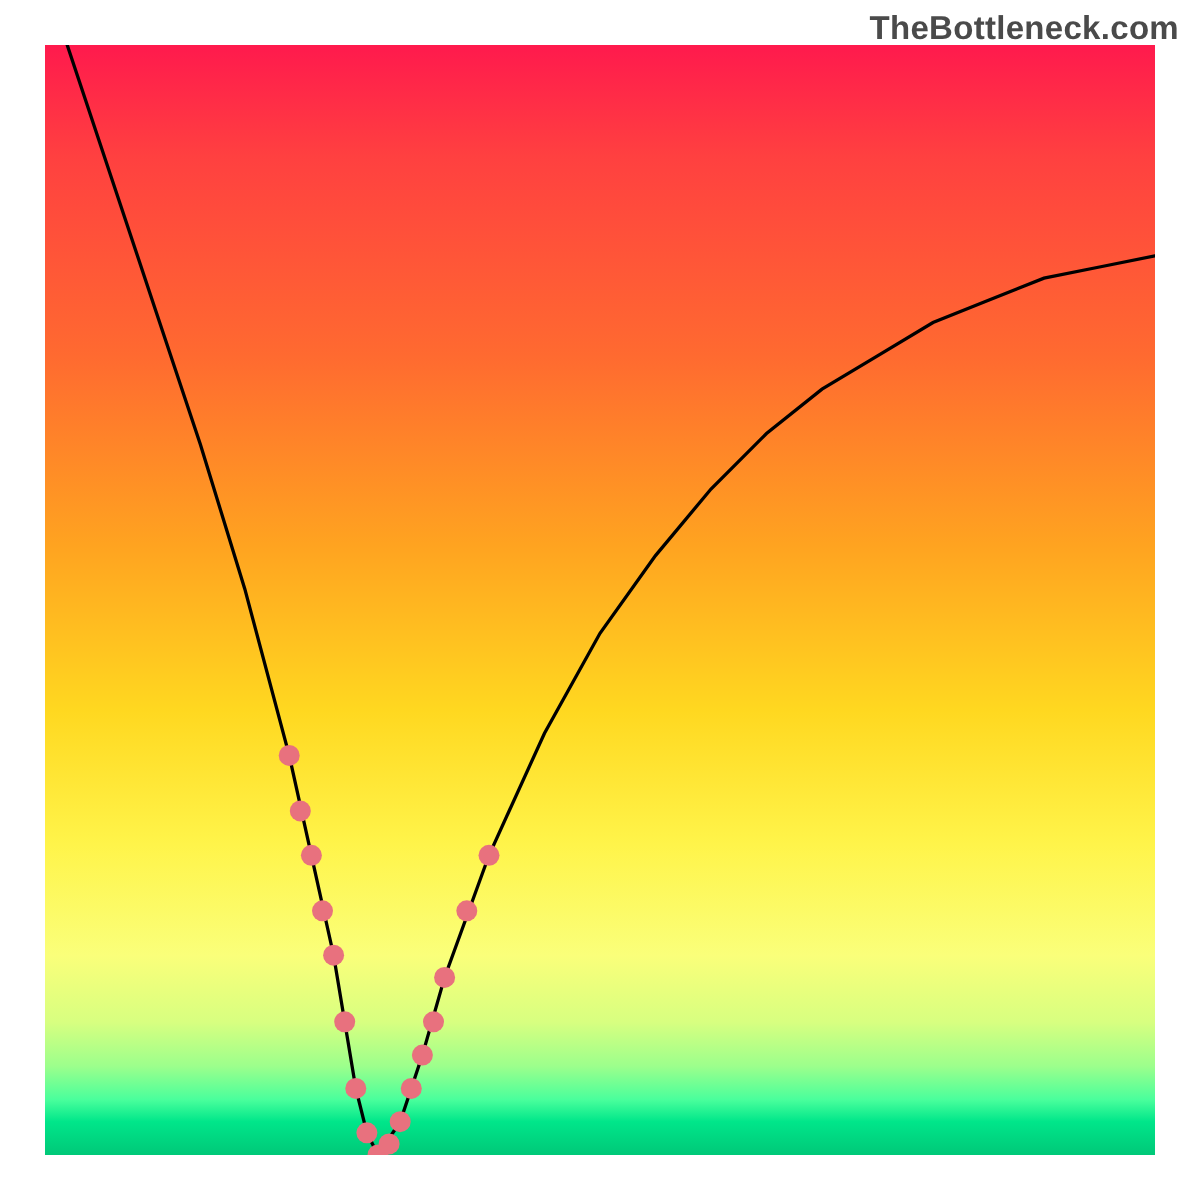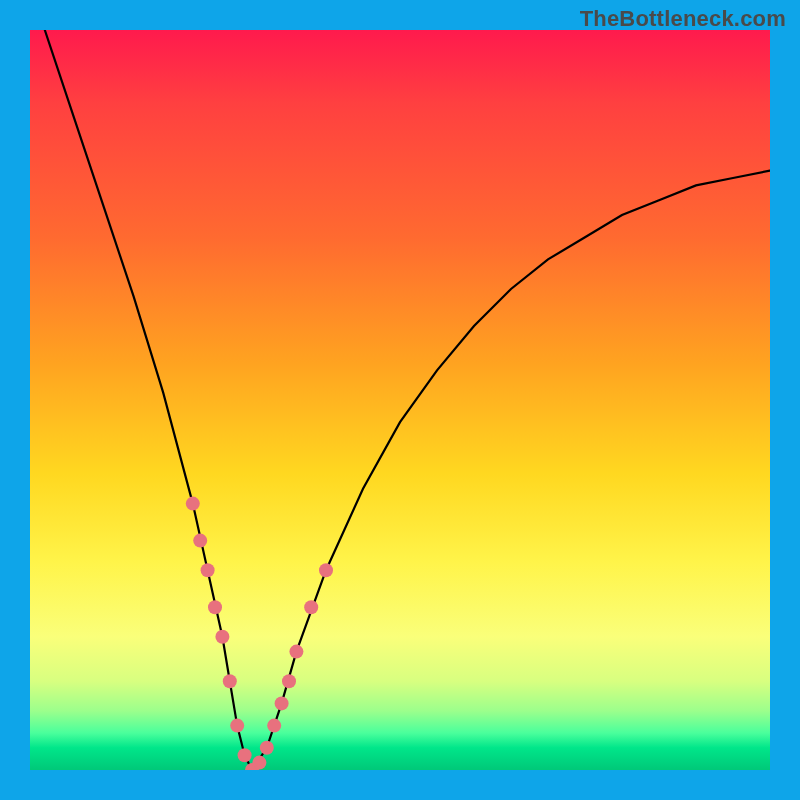--- a/index.html
+++ b/index.html
@@ -10,21 +10,21 @@
     overflow: hidden;
     background: #000;
     font-family: Arial, Helvetica, sans-serif;
   }
   .frame {
     position: absolute;
     top: 0;
     left: 0;
     width: 800px;
     height: 800px;
-    background: #0ea5e9;
+    background: #ffffff;
   }
   .plot-area {
     position: absolute;
     top: 30px;
     left: 30px;
     width: 740px;
     height: 740px;
     background: linear-gradient(
       to bottom,
       #ff1a4d 0%,

